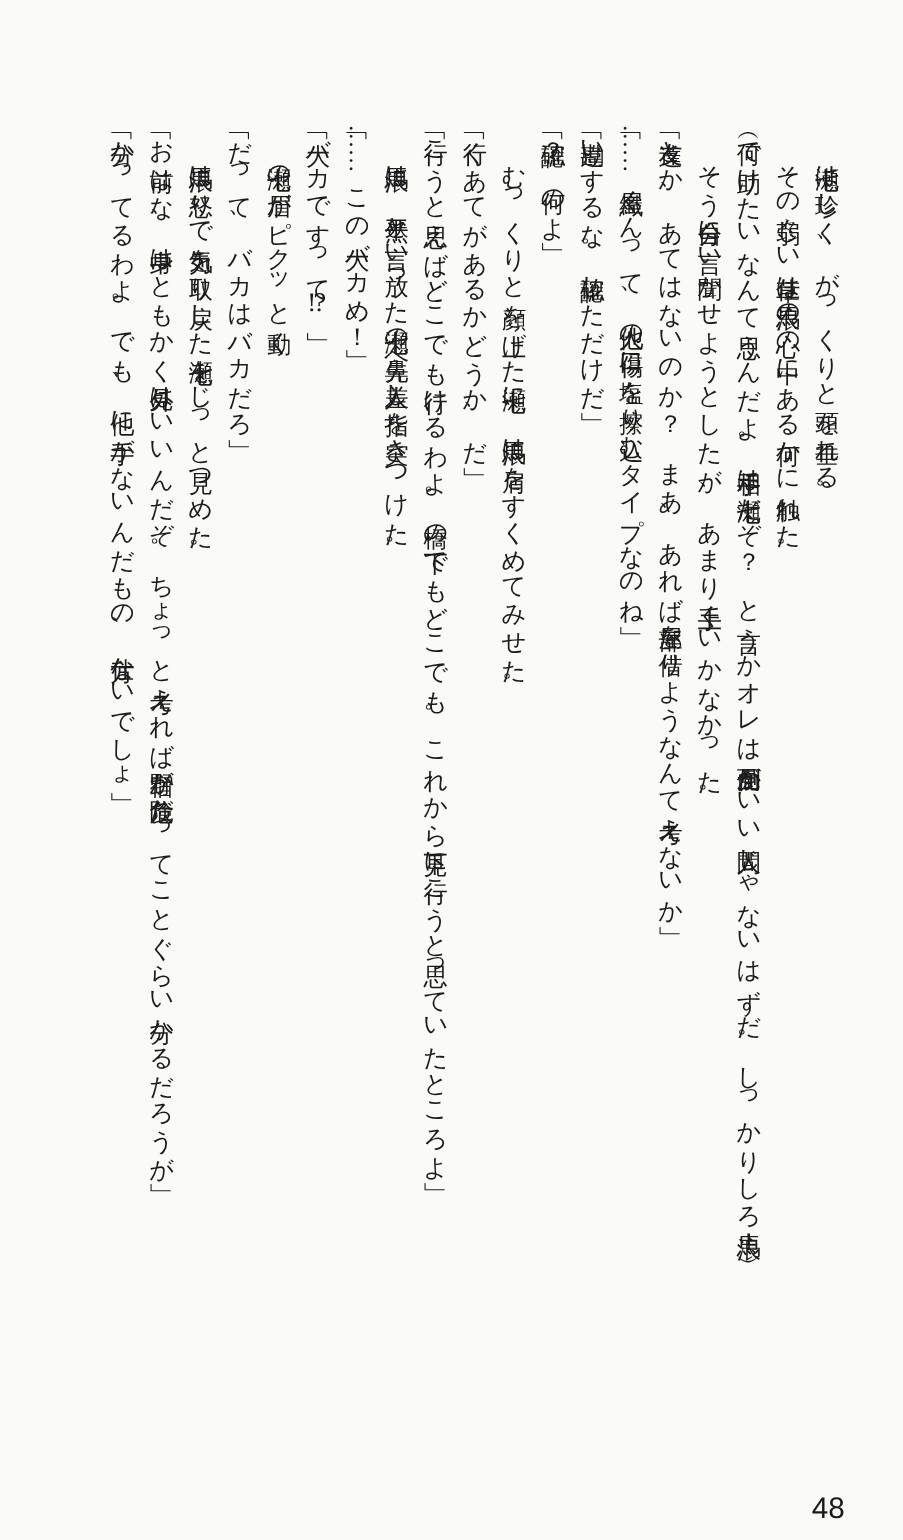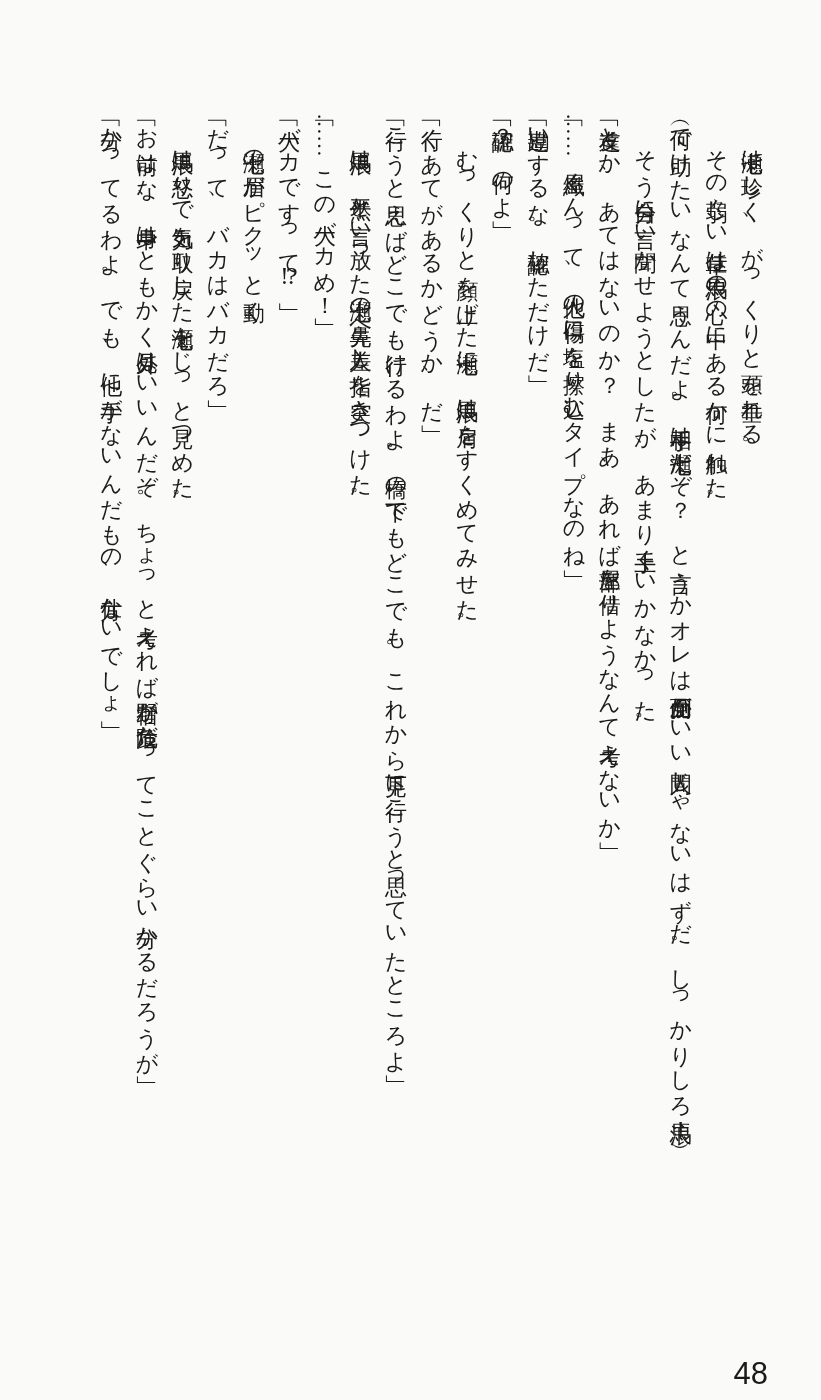--- a/index.html
+++ b/index.html
@@ -31,21 +31,21 @@
   }
   .text-block p {
     margin: 0;
     padding: 0;
   }
   .page-number {
     position: absolute;
     top: 1358px;
     right: 53px;
     font-family: "Liberation Sans", sans-serif;
-    font-size: 31px;
+    font-size: 27px;
     line-height: 1;
     color: #1a1a1a;
   }
 </style>
 </head>
 <body>
 
 <div class="page">
 
   <div class="text-block">

